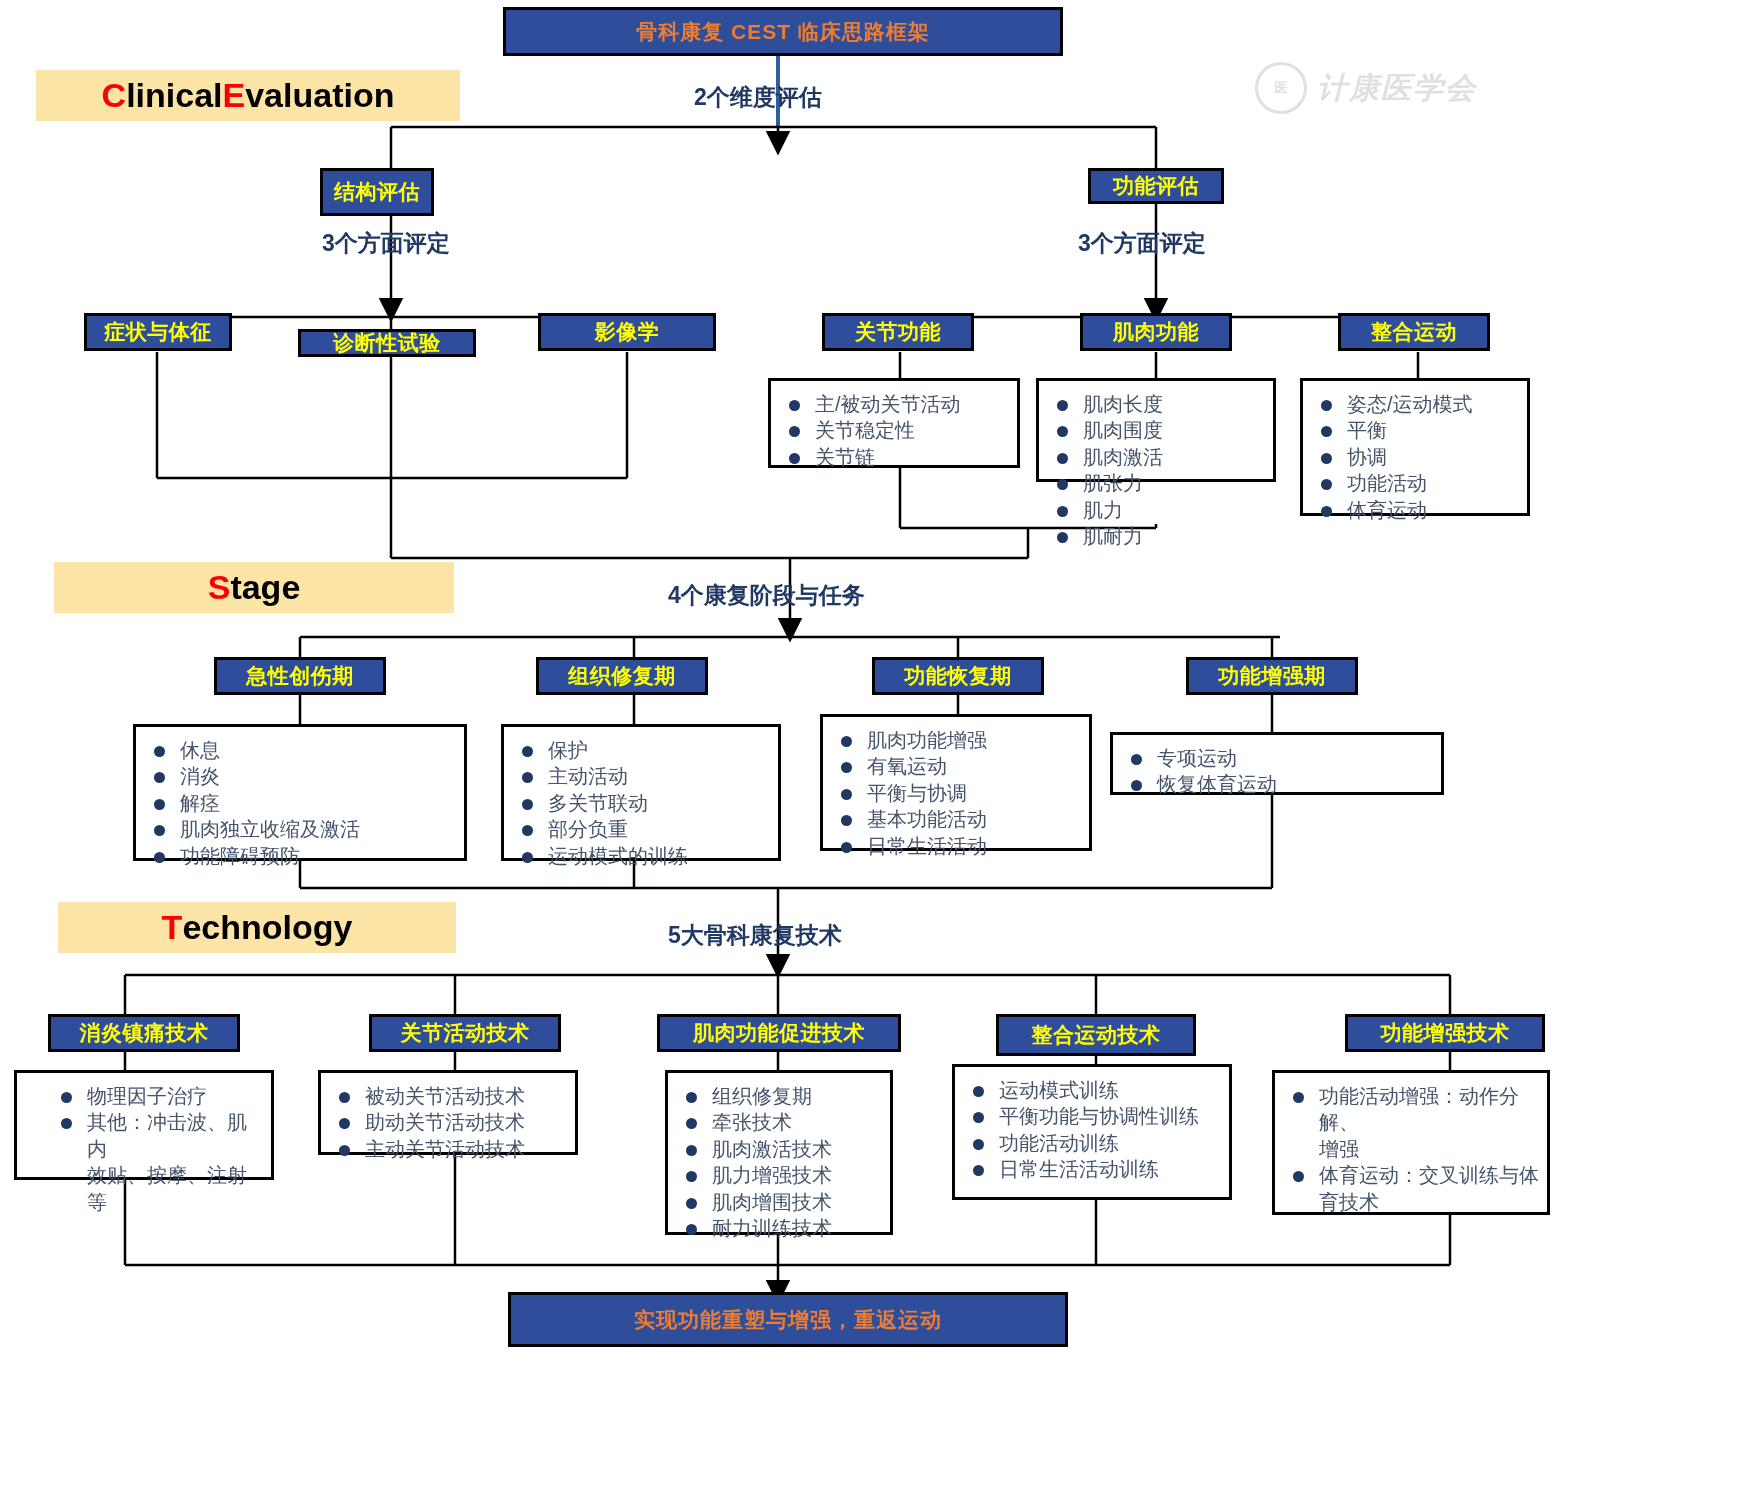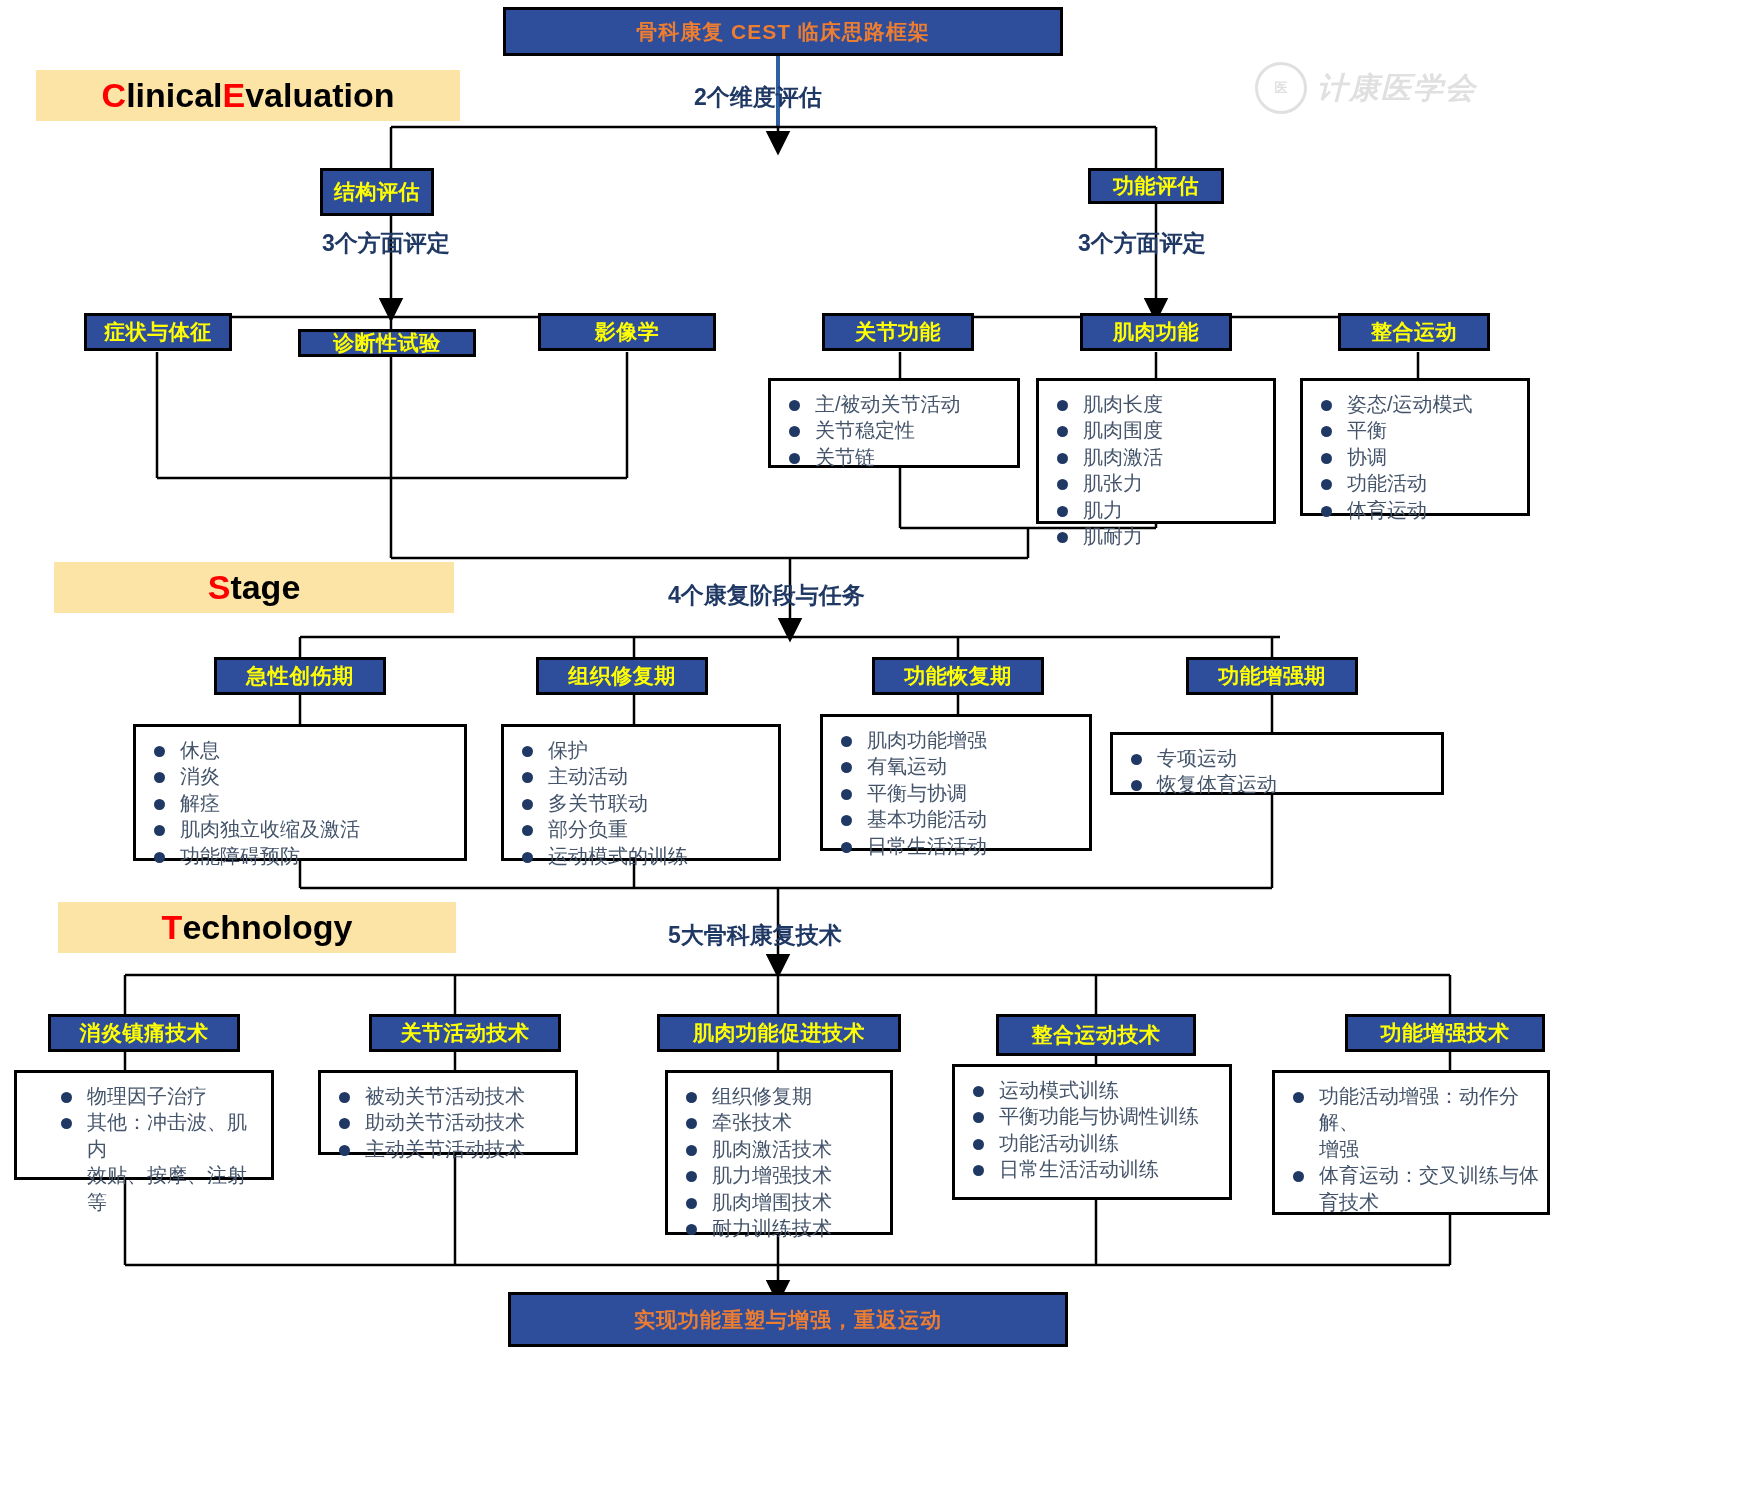--- a/index.html
+++ b/index.html
@@ -208,21 +208,21 @@
   <div class="bluebox lvl2" style="left:1338px;top:313px;width:152px;height:38px;">整合运动</div>
 
   <div class="listbox" style="left:768px;top:378px;width:252px;height:90px;">
     <ul>
       <li>主/被动关节活动</li>
       <li>关节稳定性</li>
       <li>关节链</li>
     </ul>
   </div>
 
-  <div class="listbox" style="left:1036px;top:378px;width:240px;height:146px;">
+  <div class="listbox" style="left:1036px;top:378px;width:240px;height:104px;">
     <ul>
       <li>肌肉长度</li>
       <li>肌肉围度</li>
       <li>肌肉激活</li>
       <li>肌张力</li>
       <li>肌力</li>
       <li>肌耐力</li>
     </ul>
   </div>
 

